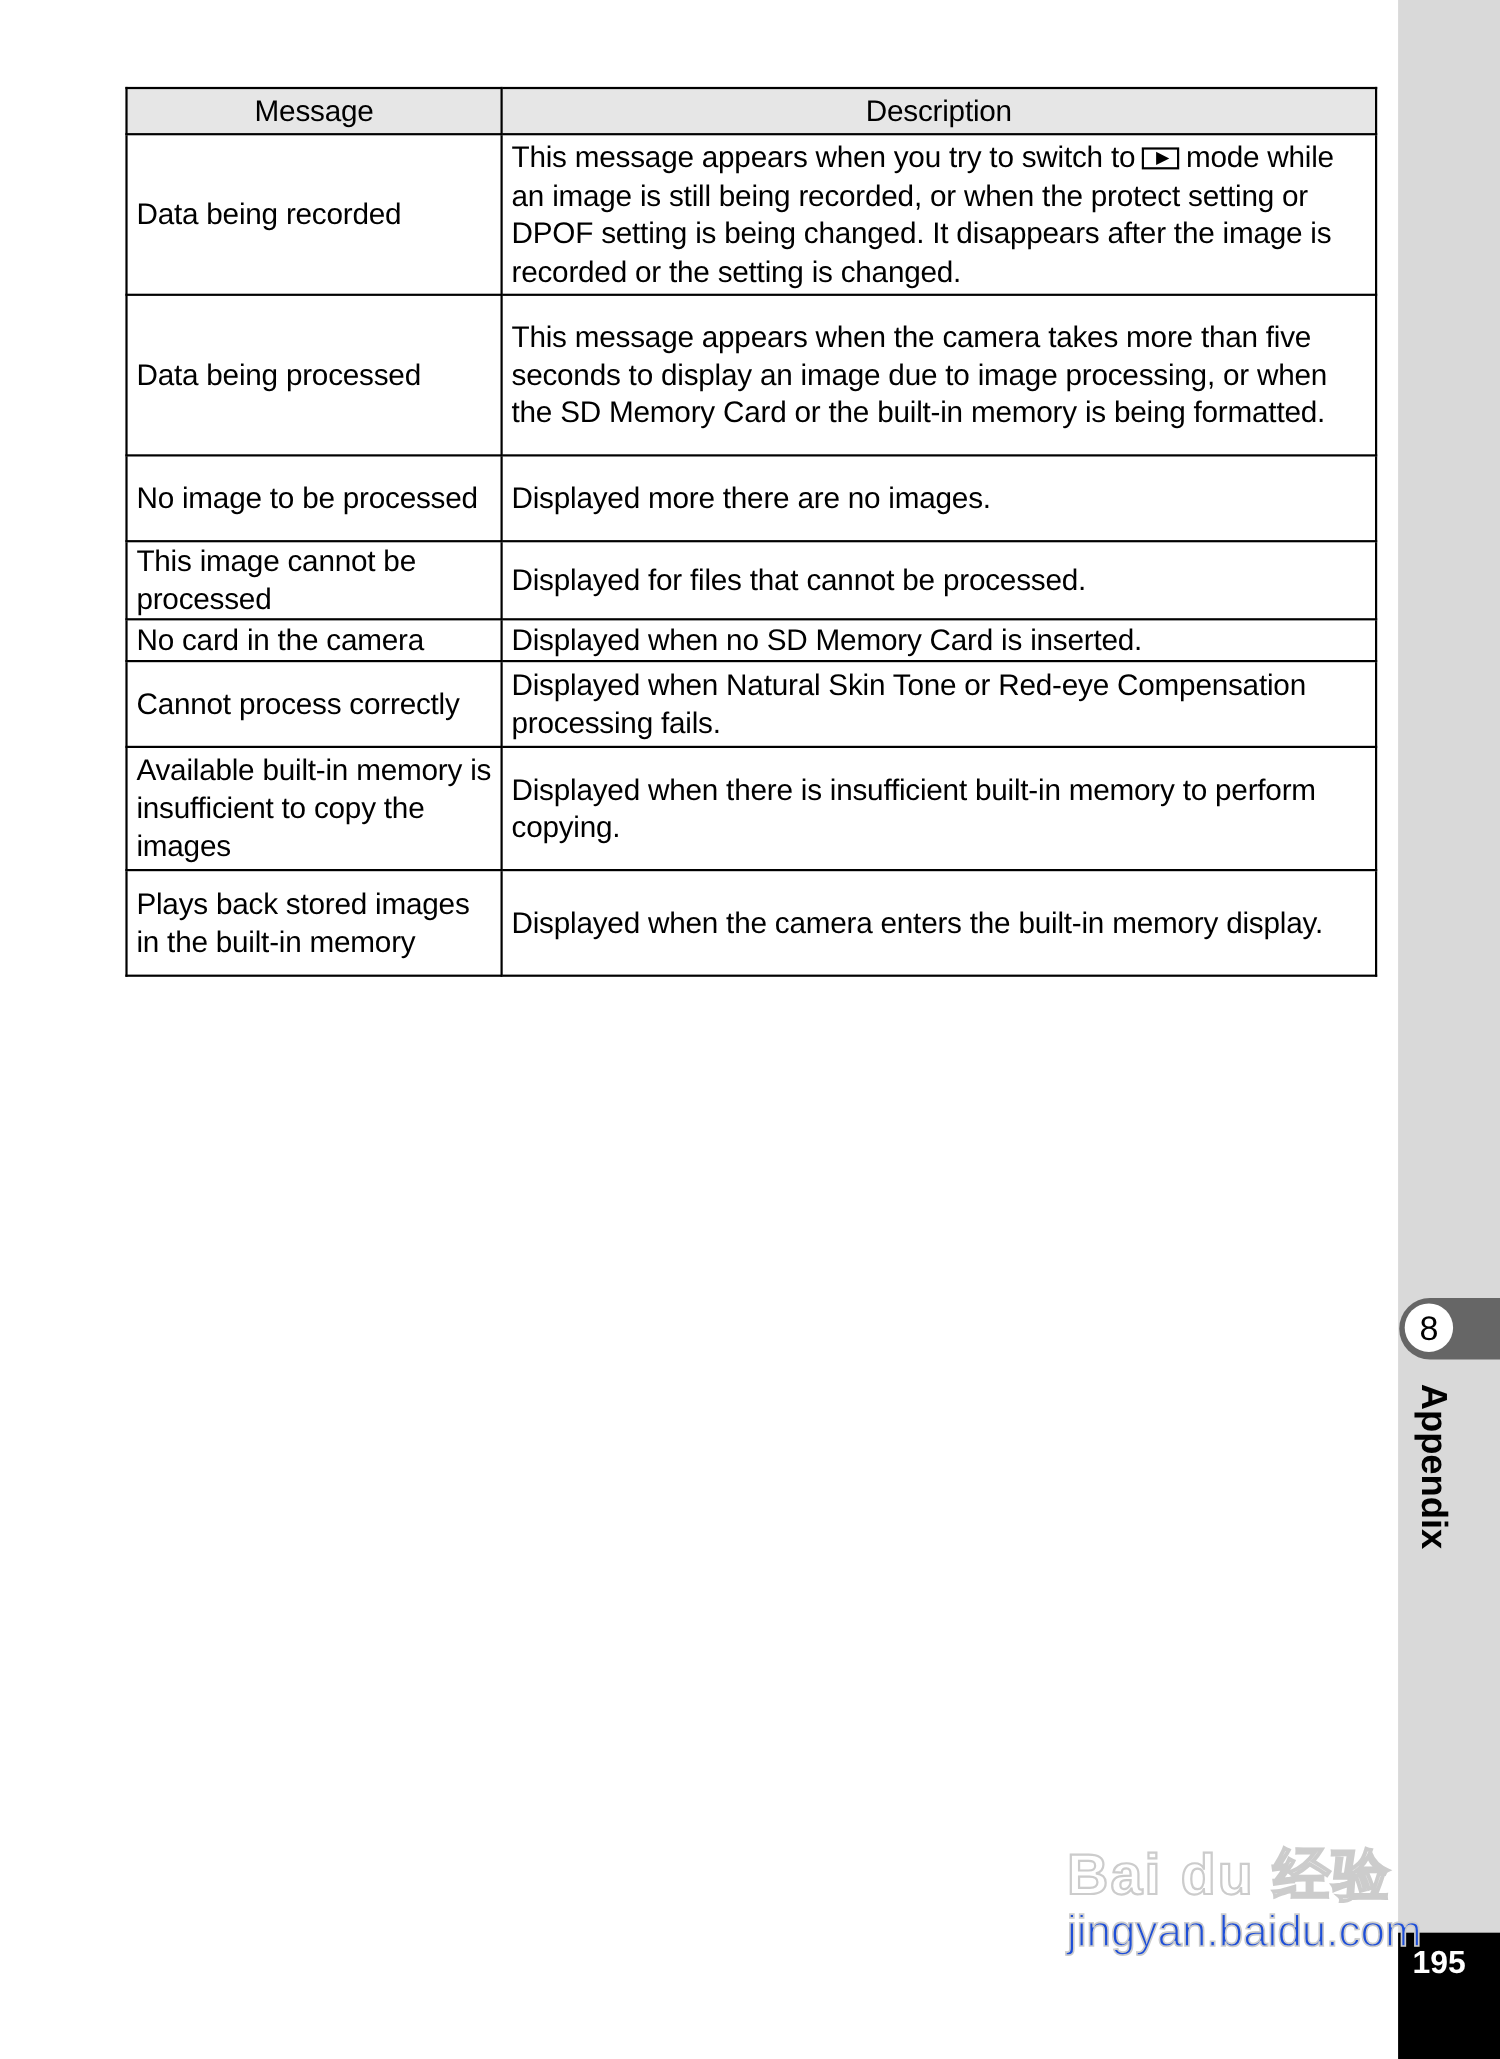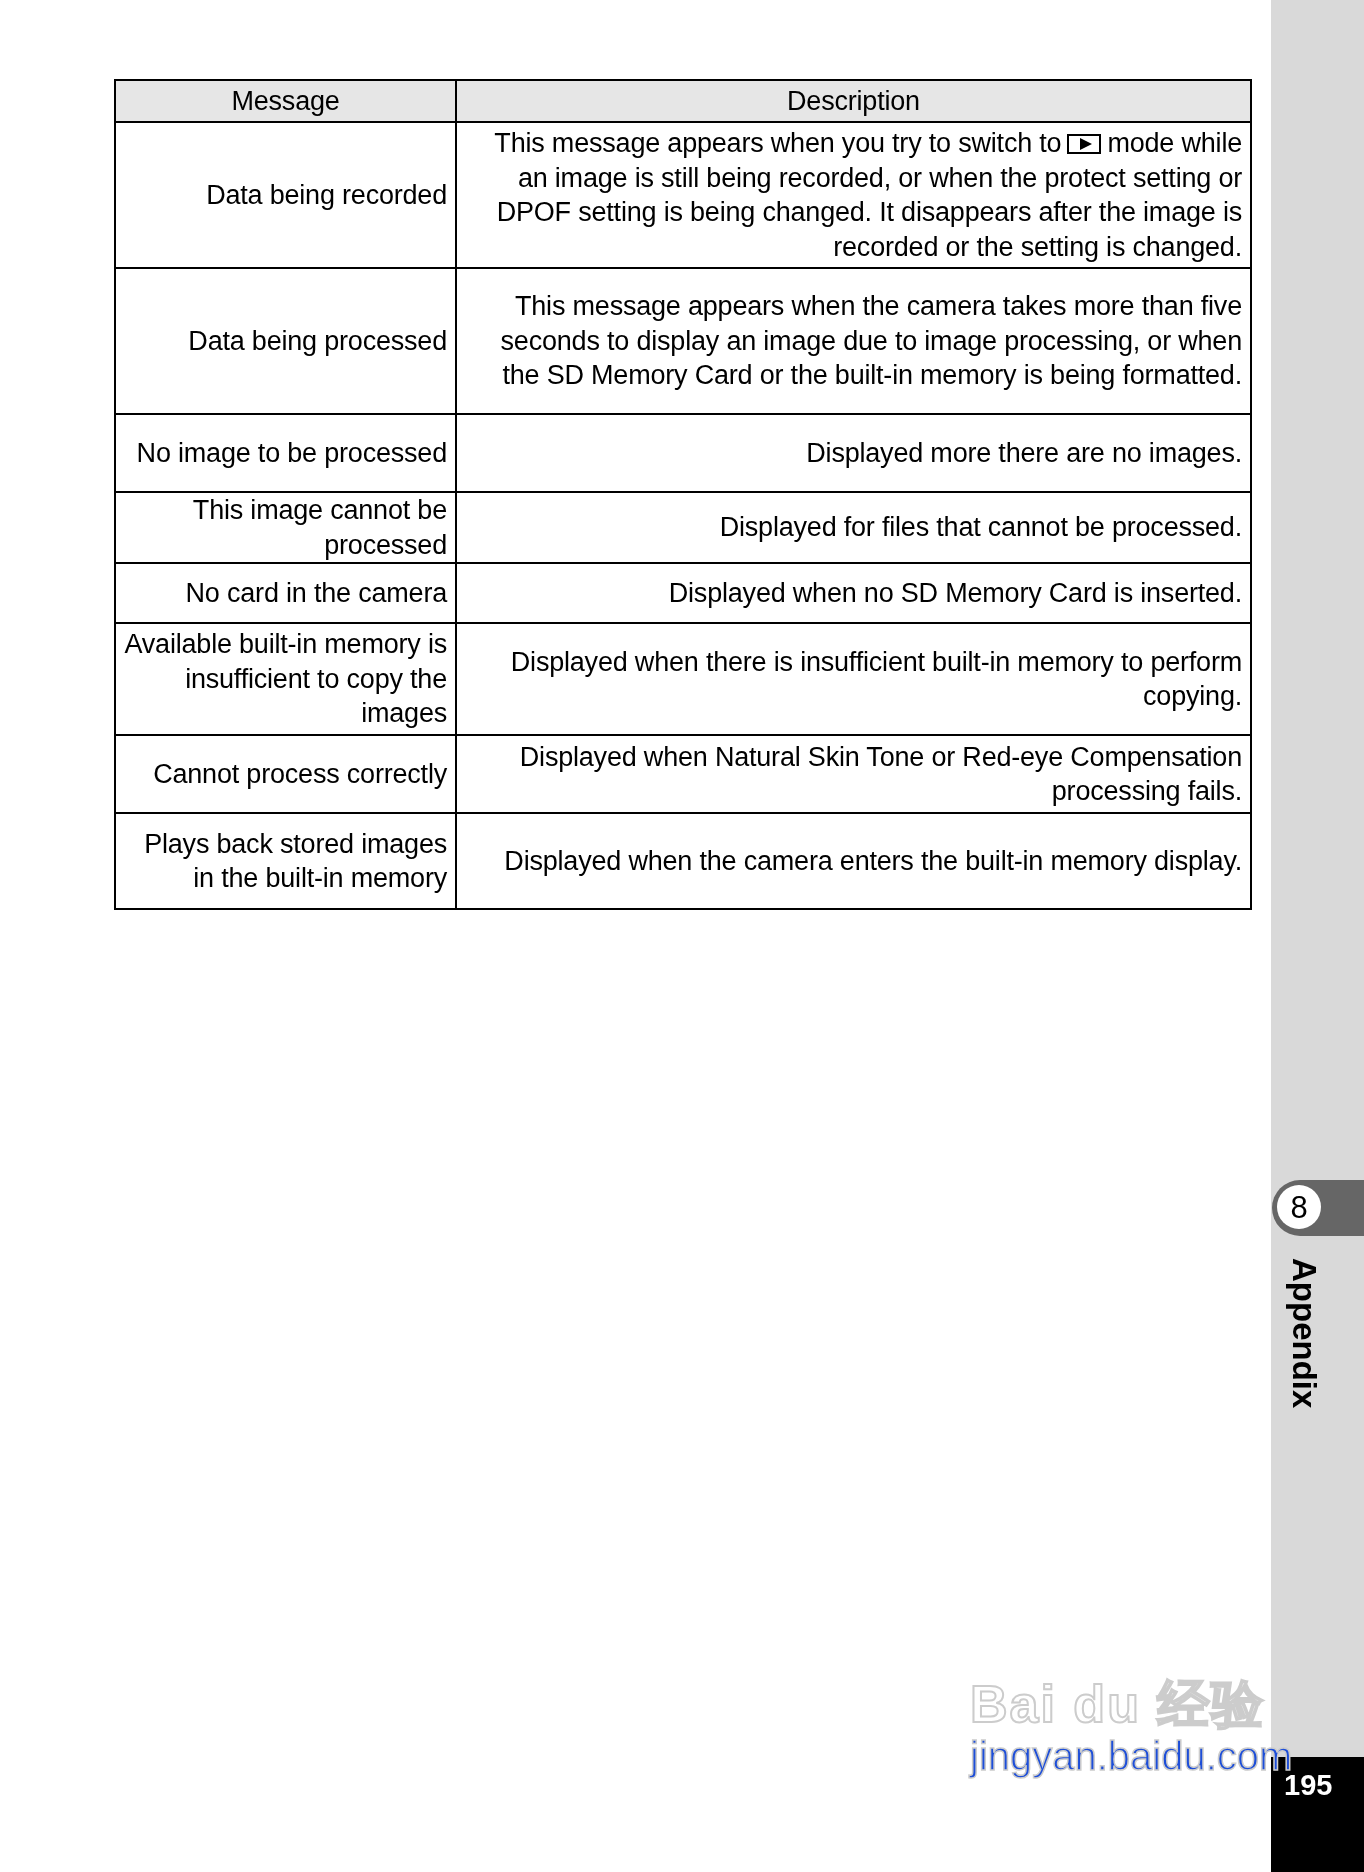--- a/index.html
+++ b/index.html
@@ -1,21 +1,21 @@
 <!DOCTYPE html>
 <html><head>
 <meta charset="utf-8">
 <style>
   html, body { margin:0; padding:0; }
   body { width:1364px; height:1872px; position:relative; background:#ffffff; overflow:hidden;
          font-family:"Liberation Sans", sans-serif; color:#000; }
   .page { position:absolute; left:0; top:0; width:1271px; height:1872px; background:#fff; }
   table.msgs { position:absolute; left:114px; top:79px; width:1136px; border-collapse:collapse; table-layout:fixed; }
   table.msgs td, table.msgs th { border:2px solid #000; padding:0 8px; font-size:27px; line-height:34.5px;
-         font-weight:normal; vertical-align:middle; text-align:right; letter-spacing:-0.2px; }
+         font-weight:normal; vertical-align:middle; text-align:left; letter-spacing:-0.2px; }
   table.msgs th { background:#e6e6e6; text-align:center; height:40px; }
   col.c1 { width:341px; } col.c2 { width:795px; }
   .play-icon { display:inline-block; width:34px; height:20px; border:2px solid #000; position:relative; vertical-align:-2px; margin:0 6px; box-sizing:border-box; }
   .play-icon::after { content:""; position:absolute; left:11px; top:2px; border-left:12px solid #000; border-top:6px solid transparent; border-bottom:6px solid transparent; }
   .sidebar { position:absolute; left:1271px; top:0; width:93px; height:1872px; background:#d9d9d9; }
   .chapter-tab { position:absolute; left:1272px; top:1180px; width:92px; height:56px; background:#666666; border-radius:28px 0 0 28px; }
   .chapter-circle { position:absolute; left:5px; top:5px; width:44px; height:44px; border-radius:50%; background:#fff;
          font-size:31px; line-height:46px; text-align:center; color:#000; }
   .chapter-label { position:absolute; left:1280px; top:1258px; width:160px; height:48px; transform-origin:0 0; transform:translate(48px,0) rotate(90deg);
          font-size:33px; font-weight:bold; line-height:48px; white-space:nowrap; }
@@ -50,31 +50,31 @@
         <td>This message appears when the camera takes more than five seconds to display an image due to image processing, or when the SD Memory Card or the built-in memory is being formatted.</td>
       </tr>
       <tr style="height:78px">
         <td>No image to be processed</td>
         <td>Displayed more there are no images.</td>
       </tr>
       <tr style="height:56px">
         <td>This image cannot be processed</td>
         <td>Displayed for files that cannot be processed.</td>
       </tr>
-      <tr style="height:60px">
+      <tr style="height:38px">
         <td>No card in the camera</td>
         <td>Displayed when no SD Memory Card is inserted.</td>
+      </tr>
+      <tr style="height:78px">
+        <td>Cannot process correctly</td>
+        <td>Displayed when Natural Skin Tone or Red-eye Compensation processing fails.</td>
       </tr>
       <tr style="height:112px">
         <td>Available built-in memory is insufficient to copy the images</td>
         <td>Displayed when there is insufficient built-in memory to perform copying.</td>
-      </tr>
-      <tr style="height:78px">
-        <td>Cannot process correctly</td>
-        <td>Displayed when Natural Skin Tone or Red-eye Compensation processing fails.</td>
       </tr>
       <tr style="height:96px">
         <td>Plays back stored images in the built-in memory</td>
         <td>Displayed when the camera enters the built-in memory display.</td>
       </tr>
     </tbody>
   </table>
 </div>
 
 <div class="sidebar"></div>

